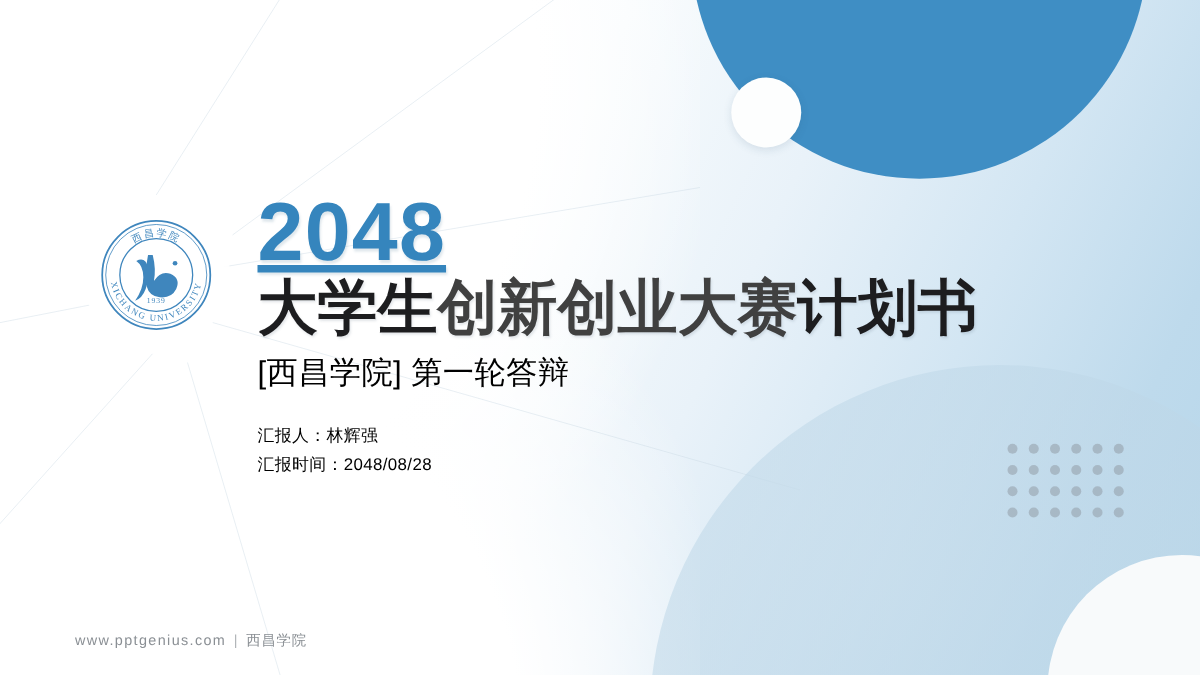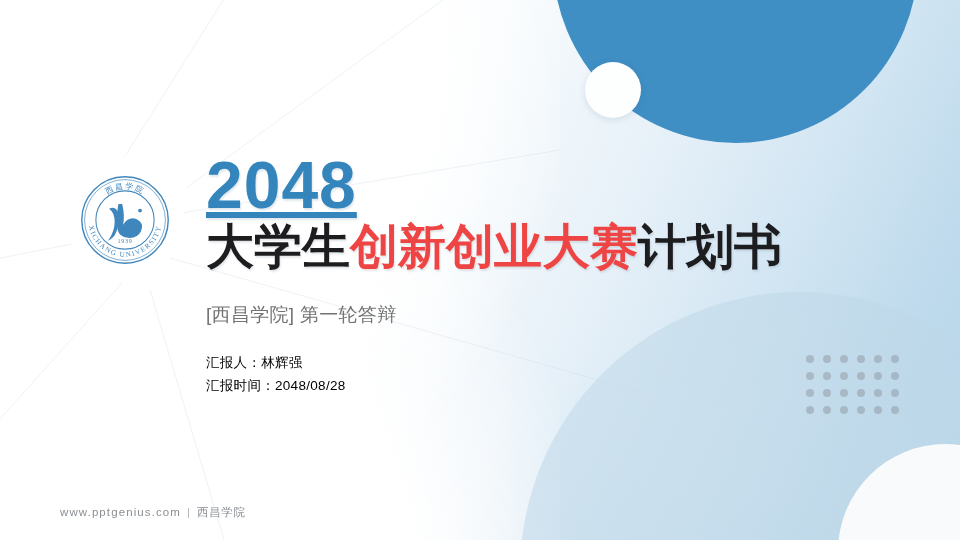--- a/index.html
+++ b/index.html
@@ -144,25 +144,25 @@
   .headline {
     margin-top: 3px;
     font-size: 48px;
     font-weight: bold;
     line-height: 1.08;
     letter-spacing: 0px;
     white-space: nowrap;
     color: #1d1d1f;
     text-shadow: 1px 2px 2px rgba(80,100,120,.16);
   }
-  .headline .hl-accent { color: #ef4444; }
+  .headline .hl-accent { color: #404040; }
   .subline {
-    margin-top: 29px;
-    font-size: 19px;
-    color: #737373;
+    margin-top: 8px;
+    font-size: 25px;
+    color: #000000;
     letter-spacing: .3px;
   }
   .meta {
     margin-top: 24px;
     font-size: 13.5px;
     line-height: 1.68;
     color: #000000;
     letter-spacing: .3px;
   }
 

